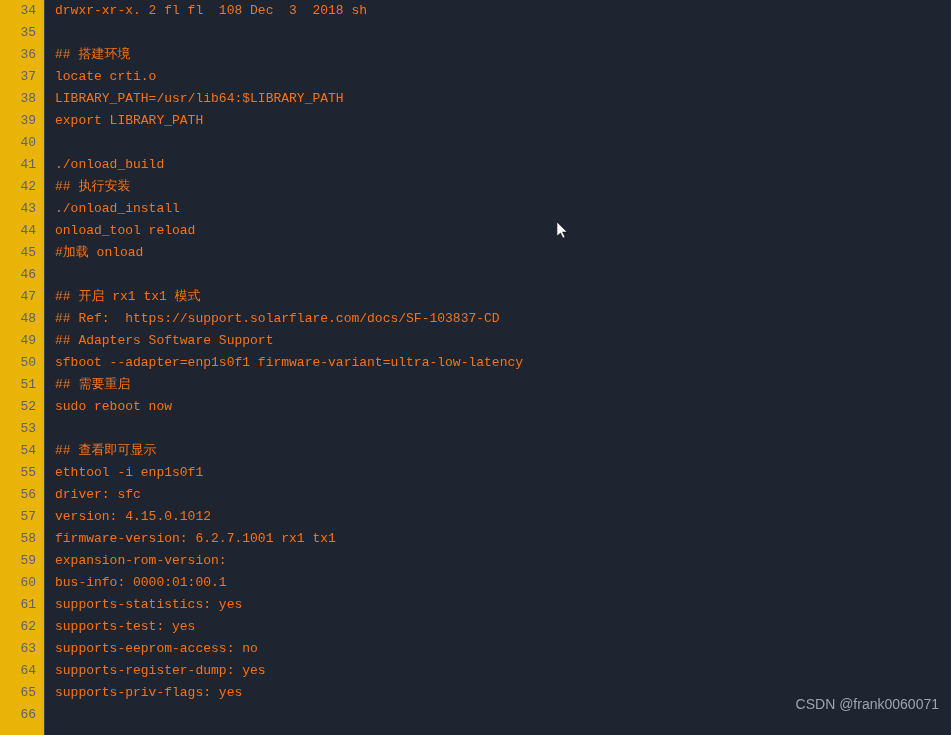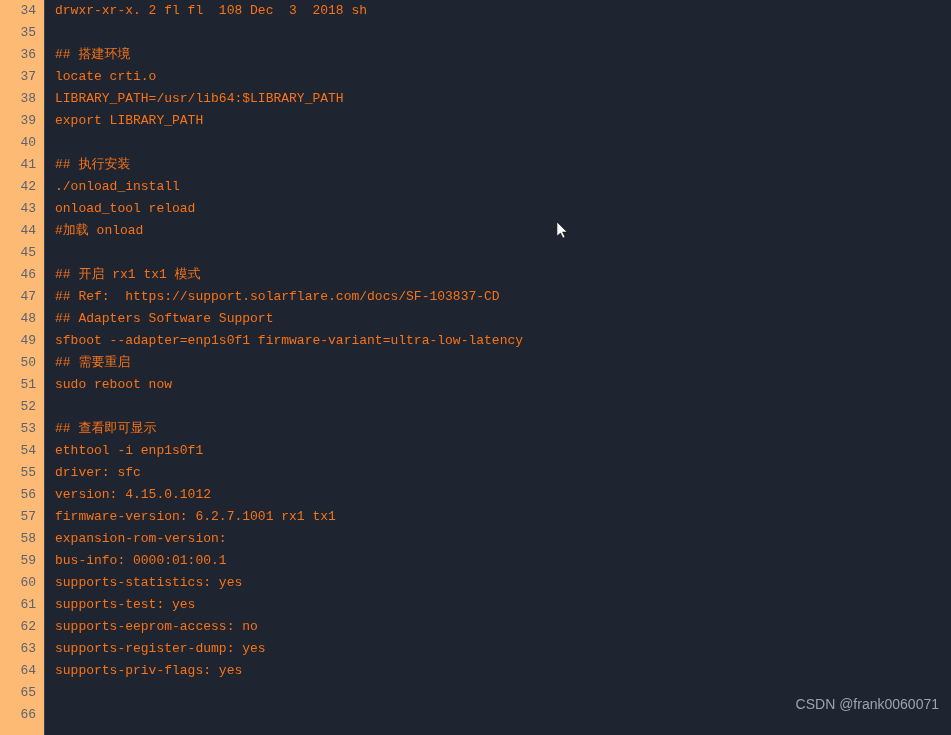--- a/index.html
+++ b/index.html
@@ -15,21 +15,21 @@
       width: 951px;
       height: 735px;
       overflow: hidden;
       position: relative;
     }
     .editor {
       display: flex;
       height: 100%;
     }
     .gutter {
-      background: #fdba74;
+      background: #eab308;
       border-right: 1px solid #3a4050;
       width: 45px;
       flex-shrink: 0;
       text-align: right;
       padding-right: 8px;
     }
     .line-number {
       color: #5c6370;
       height: 22px;
       line-height: 22px;
@@ -102,20 +102,21 @@
       <div class="line-number">66</div>
     </div>
   <div class="code-area">
       <div class="code-line">drwxr-xr-x. 2 fl fl  108 Dec  3  2018 sh</div>
       <div class="code-line"></div>
       <div class="code-line">## 搭建环境</div>
       <div class="code-line">locate crti.o</div>
       <div class="code-line">LIBRARY_PATH=/usr/lib64:$LIBRARY_PATH</div>
       <div class="code-line">export LIBRARY_PATH</div>
       <div class="code-line"></div>
+      <div class="code-line">./onload_build</div>
       <div class="code-line">## 执行安装</div>
       <div class="code-line">./onload_install</div>
       <div class="code-line">onload_tool reload</div>
       <div class="code-line">#加载 onload</div>
       <div class="code-line"></div>
       <div class="code-line">## 开启 rx1 tx1 模式</div>
       <div class="code-line">## Ref:  https://support.solarflare.com/docs/SF-103837-CD</div>
       <div class="code-line">## Adapters Software Support</div>
       <div class="code-line">sfboot --adapter=enp1s0f1 firmware-variant=ultra-low-latency</div>
       <div class="code-line">## 需要重启</div>

